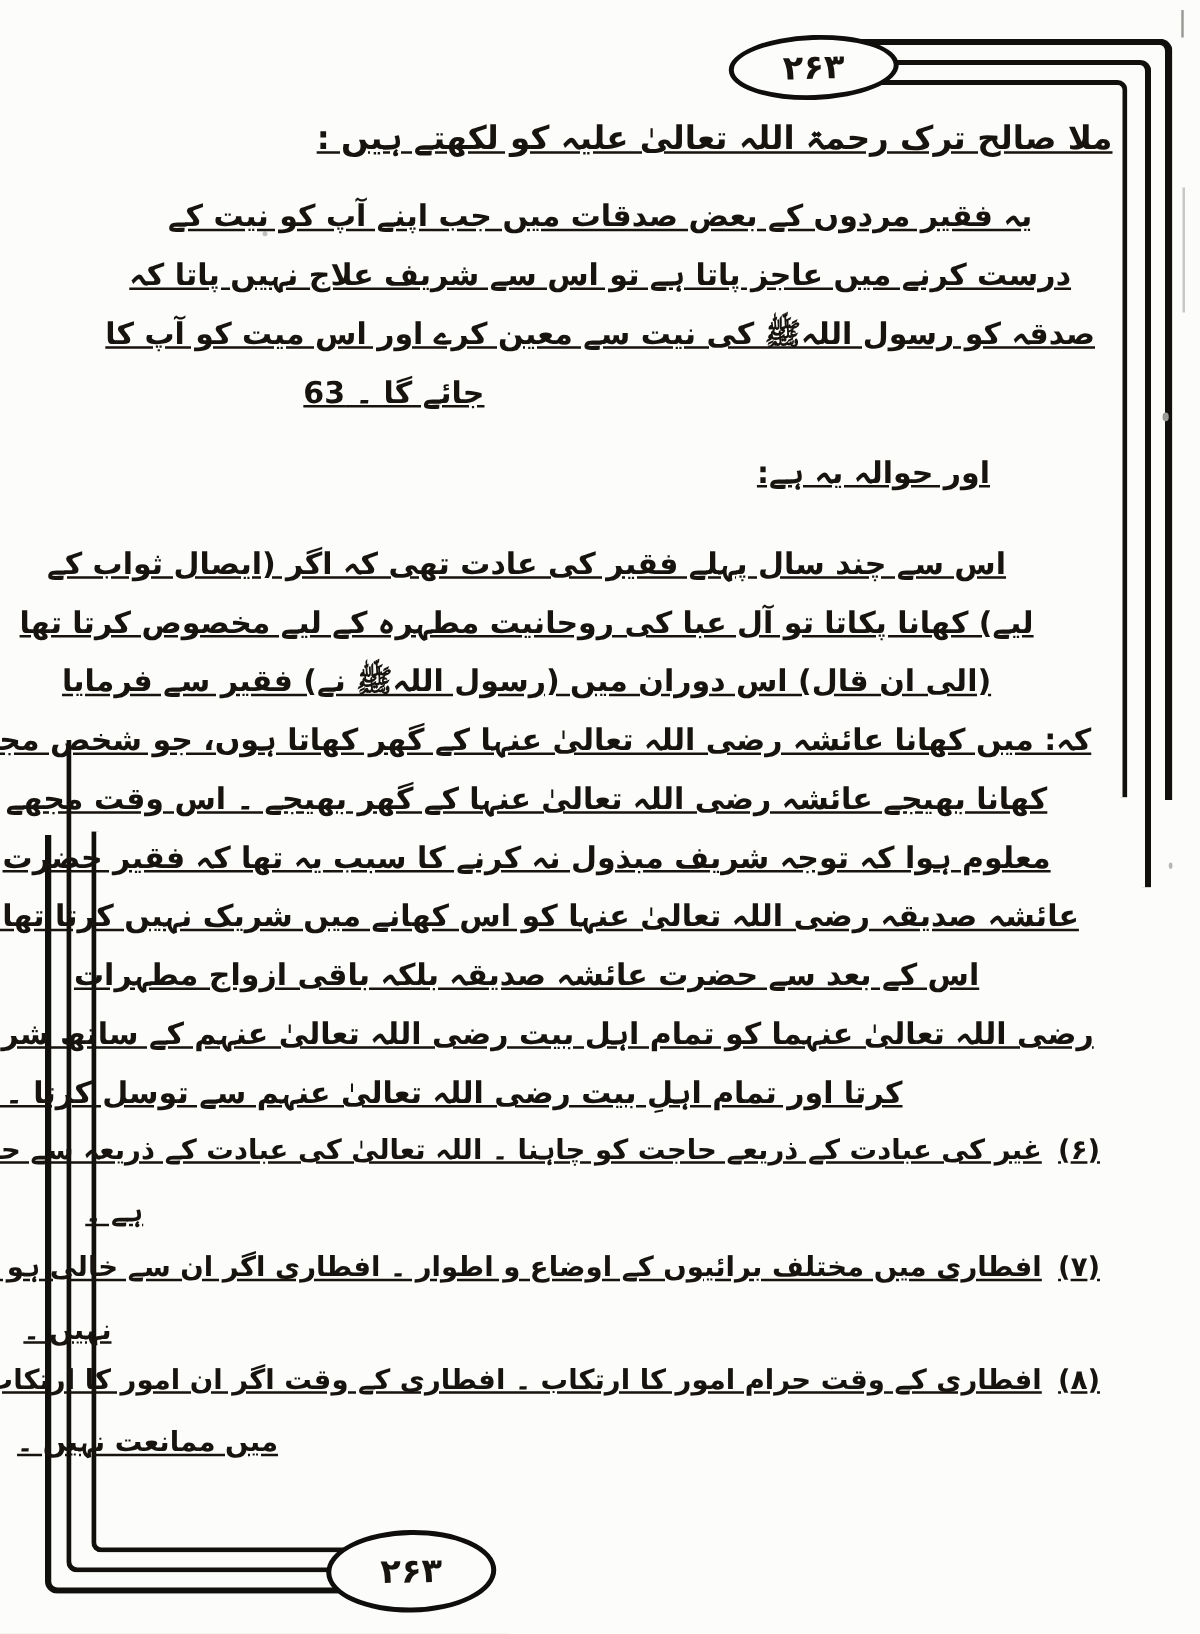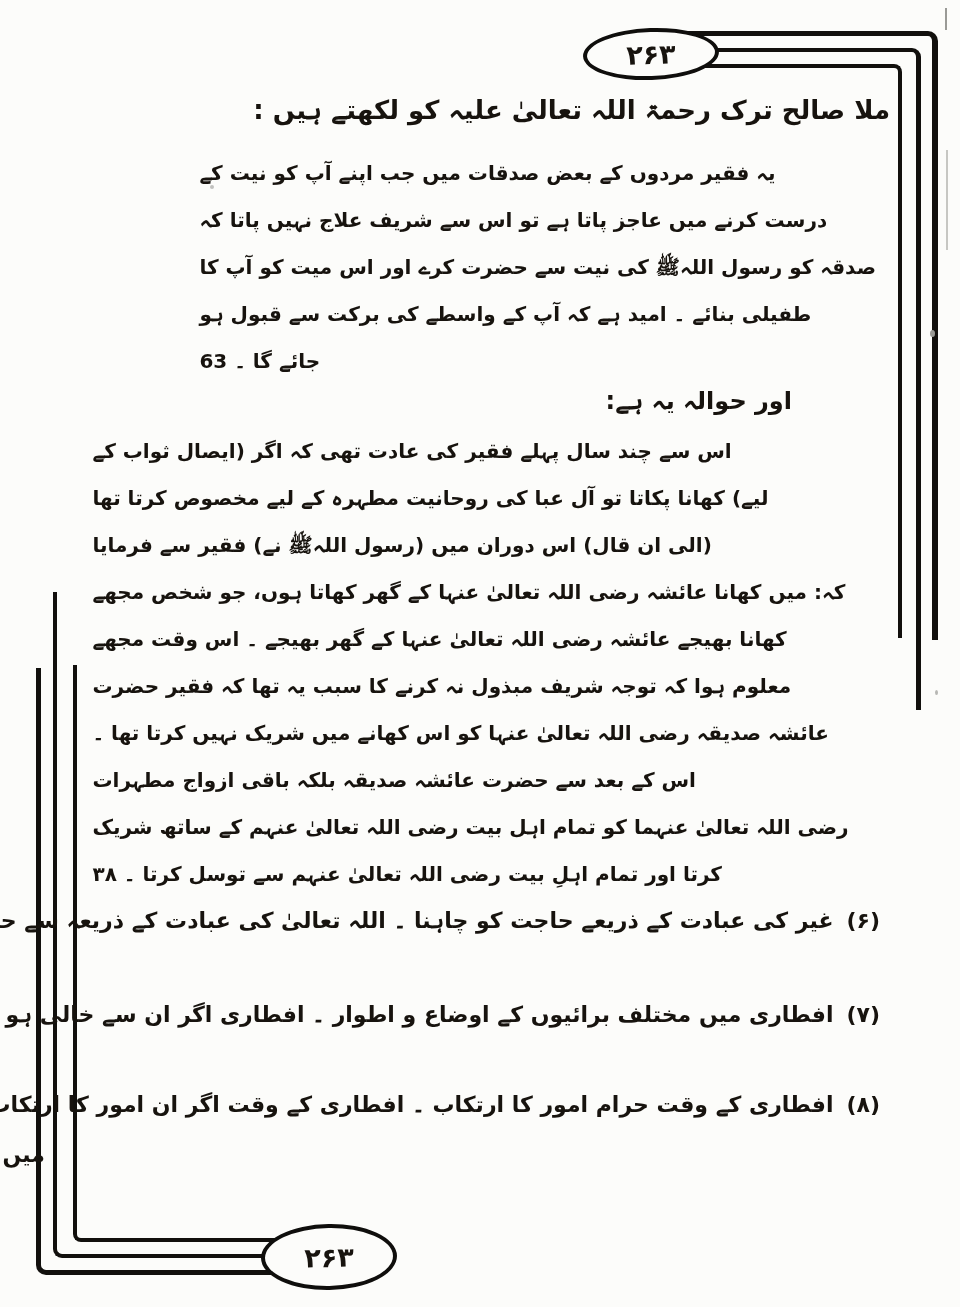--- a/index.html
+++ b/index.html
@@ -25,27 +25,28 @@
     position:absolute;z-index:5;
     background:#fcfcfa;border:4px solid #0f0e0c;border-radius:50%;
     display:flex;align-items:center;justify-content:center;
     font-weight:700;font-size:27px;letter-spacing:2px;
   }
   .oval-top{left:583px;top:28px;width:128px;height:44px;transform:rotate(-2deg);}
   .oval-bottom{left:261px;top:1224px;width:128px;height:58px;transform:rotate(-1deg);}
   
   .txt{
     position:absolute;z-index:3;
-    direction:rtl;text-align:left;white-space:nowrap;
+    direction:rtl;text-align:center;white-space:nowrap;
     font-weight:700;
+    text-decoration:underline;
   }
   .header-line{top:95px;right:70px;font-size:26px;}
-  .quote{line-height:47px;font-size:20px;}
+  .quote{line-height:47px;font-size:24px;}
   .quote-1{top:150px;right:84px;}
-  .ref-intro{top:387px;right:168px;font-size:24px;}
+  .ref-intro{top:364px;right:168px;font-size:24px;}
   .quote-2{top:428px;right:84px;}
   .q-line{direction:rtl;}
   .q1-last{padding-right:330px;}
   .q2-last{padding-right:154px;}
   .items{right:80px;font-size:22px;line-height:50px;}
   .items-6{top:896px;}
   .items-7{top:990px;}
   .items-8{top:1080px;}
   .item-num{margin-left:13px;}
   .cont-6{padding-right:535px;}
@@ -82,22 +83,21 @@
   </div>
   <div class="oval oval-bottom">
     <span>۲۶۳</span>
   </div>
 
   <div class="txt header-line">ملا صالح ترک رحمۃ اللہ تعالیٰ علیہ کو لکھتے ہیں :</div>
 
   <div class="txt quote quote-1">
     <div class="q-line">یہ فقیر مردوں کے بعض صدقات میں جب اپنے آپ کو نیت کے</div>
     <div class="q-line">درست کرنے میں عاجز پاتا ہے تو اس سے شریف علاج نہیں پاتا کہ</div>
-    <div class="q-line">صدقہ کو رسول اللہﷺ کی نیت سے حضرت کرے اور اس میت کو آپ کا</div>
-    <div class="q-line">طفیلی بنائے ۔ امید ہے کہ آپ کے واسطے کی برکت سے قبول ہو</div>
+    <div class="q-line">صدقہ کو رسول اللہﷺ کی نیت سے معین کرے اور اس میت کو آپ کا</div>
     <div class="q-line q1-last">جائے گا ۔ 63</div>
   </div>
 
   <div class="txt ref-intro">اور حوالہ یہ ہے:</div>
 
   <div class="txt quote quote-2">
     <div class="q-line">اس سے چند سال پہلے فقیر کی عادت تھی کہ اگر (ایصال ثواب کے</div>
     <div class="q-line">لیے) کھانا پکاتا تو آل عبا کی روحانیت مطہرہ کے لیے مخصوص کرتا تھا</div>
     <div class="q-line">(الی ان قال) اس دوران میں (رسول اللہﷺ نے) فقیر سے فرمایا</div>
     <div class="q-line">کہ: میں کھانا عائشہ رضی اللہ تعالیٰ عنہا کے گھر کھاتا ہوں، جو شخص مجھے</div>

